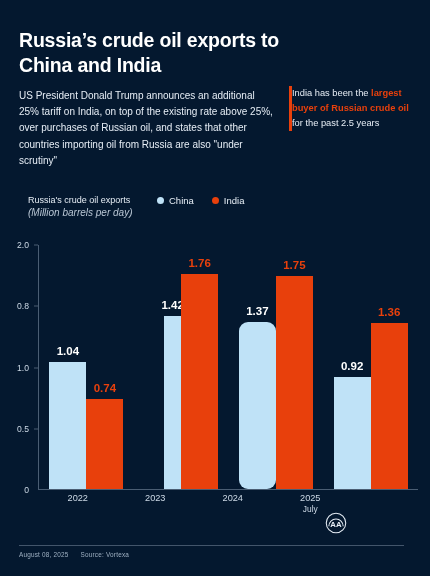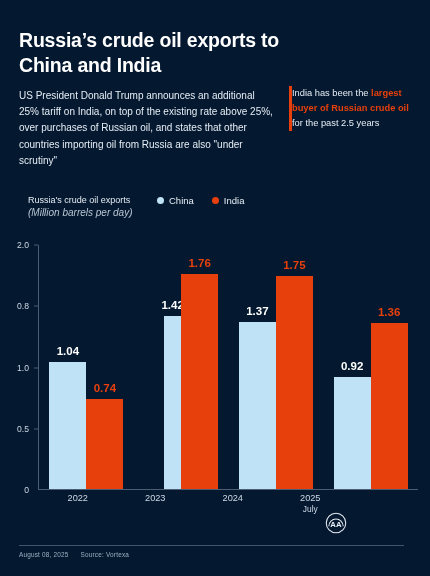--- a/index.html
+++ b/index.html
@@ -279,21 +279,21 @@
             </div>
           </div>
           <div class="bar-holder">
             <div class="bar india" style="height: 88%;">
               <span class="bar-value">1.76</span>
             </div>
           </div>
         </div>
         <div class="group">
           <div class="bar-holder">
-            <div class="bar china" style="height: 68.5%;">
+            <div class="bar china" style="height: 68.5%; border-radius: 9px;">
               <span class="bar-value">1.37</span>
             </div>
           </div>
           <div class="bar-holder">
             <div class="bar india" style="height: 87.5%;">
               <span class="bar-value">1.75</span>
             </div>
           </div>
         </div>
         <div class="group">

